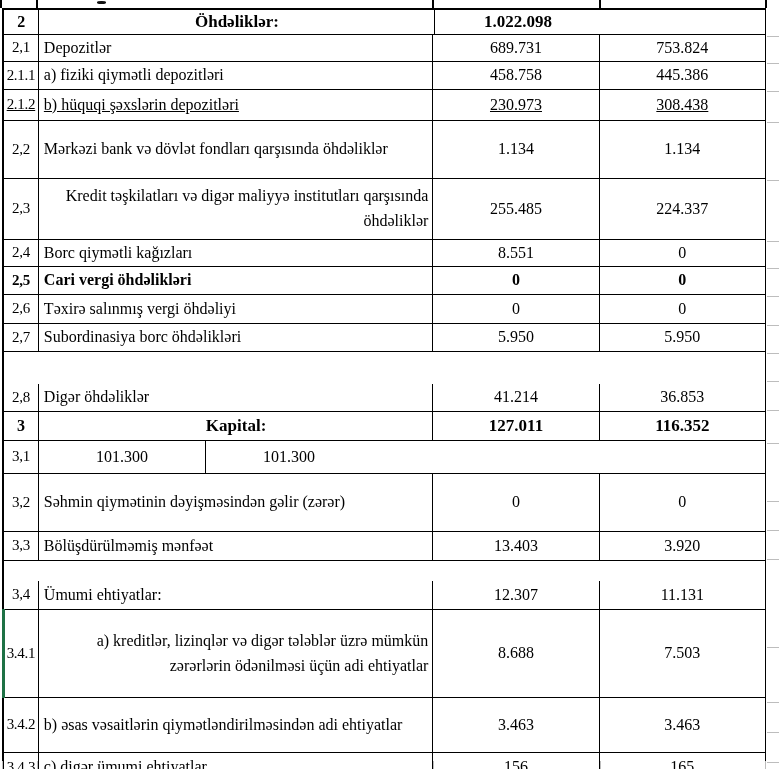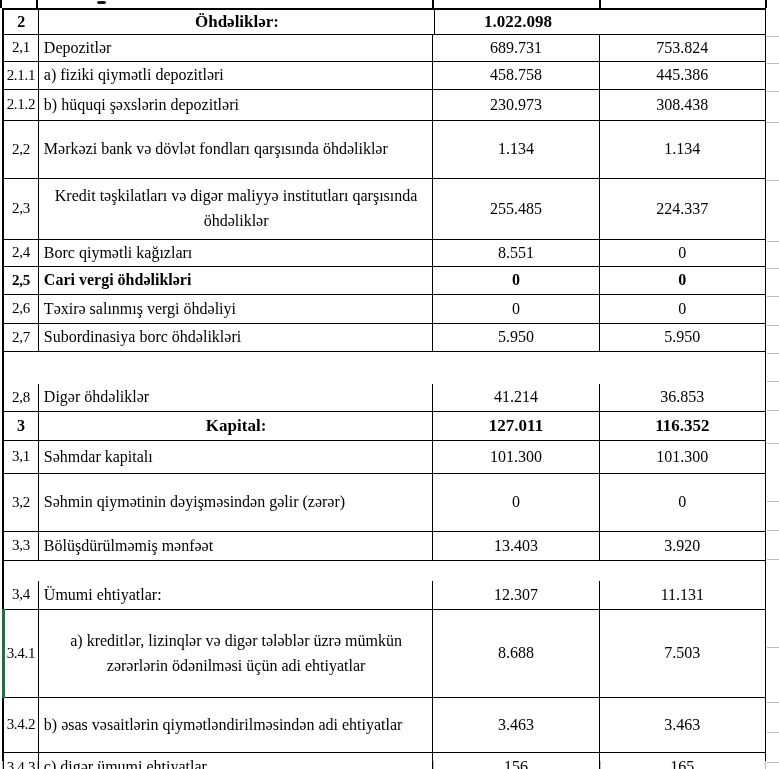--- a/index.html
+++ b/index.html
@@ -46,21 +46,21 @@
   }
   .cell{box-sizing:border-box;display:flex;align-items:center;}
   .c-num{
     width:35px;justify-content:center;
     border-right:1px solid var(--border);
     font-size:15px;letter-spacing:-0.3px;overflow:hidden;
   }
   .c-desc{
     width:396px;padding:1px 4px 1px 5px;
     border-right:1px solid var(--border);
-    text-align:center;
+    text-align:right;
   }
   .c-v1{width:167px;justify-content:center;border-right:1px solid var(--border);}
   .c-v2{width:166px;justify-content:center;}
   .row.bold{font-weight:bold;font-size:17px;}
   .row.bold .c-num{font-weight:bold;font-size:16px;}
   .row.bold .c-desc{justify-content:center;text-align:center;}
 
   
   .sliver{position:absolute;left:767px;top:0;width:12px;height:769px;}
   .sliver .gline{position:absolute;left:0;width:12px;height:1px;background:var(--grid-gray);}
@@ -94,21 +94,21 @@
     <div class="cell c-desc lbl">Depozitlər</div>
     <div class="cell c-v1 v1">689.731</div>
     <div class="cell c-v2 v2">753.824</div>
   </div>
       <div class="row" style="height: 28px;">
     <div class="cell c-num num">2.1.1</div>
     <div class="cell c-desc lbl">a) fiziki qiymətli depozitləri</div>
     <div class="cell c-v1 v1">458.758</div>
     <div class="cell c-v2 v2">445.386</div>
   </div>
-      <div class="row" style="height: 31px;">
+      <div class="row" style="height: 31px; text-decoration: underline;">
     <div class="cell c-num num">2.1.2</div>
     <div class="cell c-desc lbl">b) hüquqi şəxslərin depozitləri</div>
     <div class="cell c-v1 v1">230.973</div>
     <div class="cell c-v2 v2">308.438</div>
   </div>
       <div class="row" style="height: 58px; font-family: Liberation Serif, serif;">
     <div class="cell c-num num">2,2</div>
     <div class="cell c-desc lbl">Mərkəzi bank və dövlət fondları qarşısında öhdəliklər</div>
     <div class="cell c-v1 v1">1.134</div>
     <div class="cell c-v2 v2">1.134</div>
@@ -150,21 +150,20 @@
     <div class="cell c-v2 v2">36.853</div>
   </div>
       <div class="row bold" style="height: 29px;">
     <div class="cell c-num num">3</div>
     <div class="cell c-desc lbl">Kapital:</div>
     <div class="cell c-v1 v1">127.011</div>
     <div class="cell c-v2 v2">116.352</div>
   </div>
       <div class="row" style="height: 33px;">
     <div class="cell c-num num">3,1</div>
-    <div class="cell c-desc lbl">Səhmdar kapitalı</div>
     <div class="cell c-v1 v1">101.300</div>
     <div class="cell c-v2 v2">101.300</div>
   </div>
       <div class="row" style="height: 58px;">
     <div class="cell c-num num">3,2</div>
     <div class="cell c-desc lbl">Səhmin qiymətinin dəyişməsindən gəlir (zərər)</div>
     <div class="cell c-v1 v1">0</div>
     <div class="cell c-v2 v2">0</div>
   </div>
       <div class="row" style="height: 29px;">

